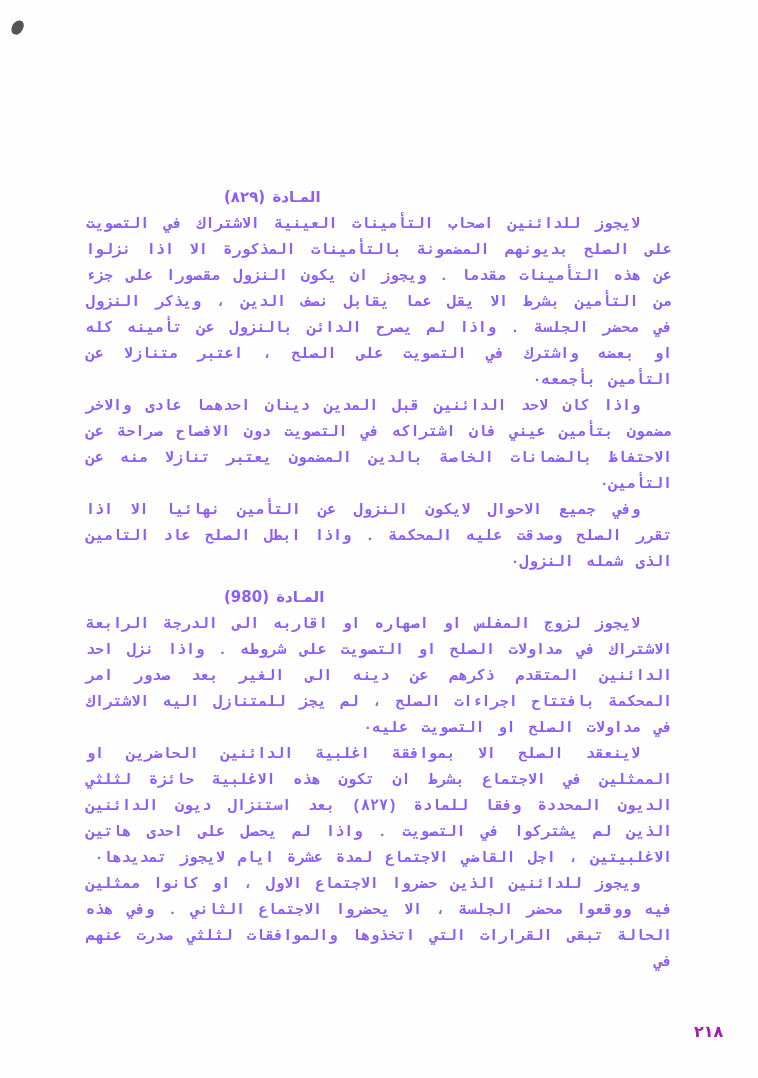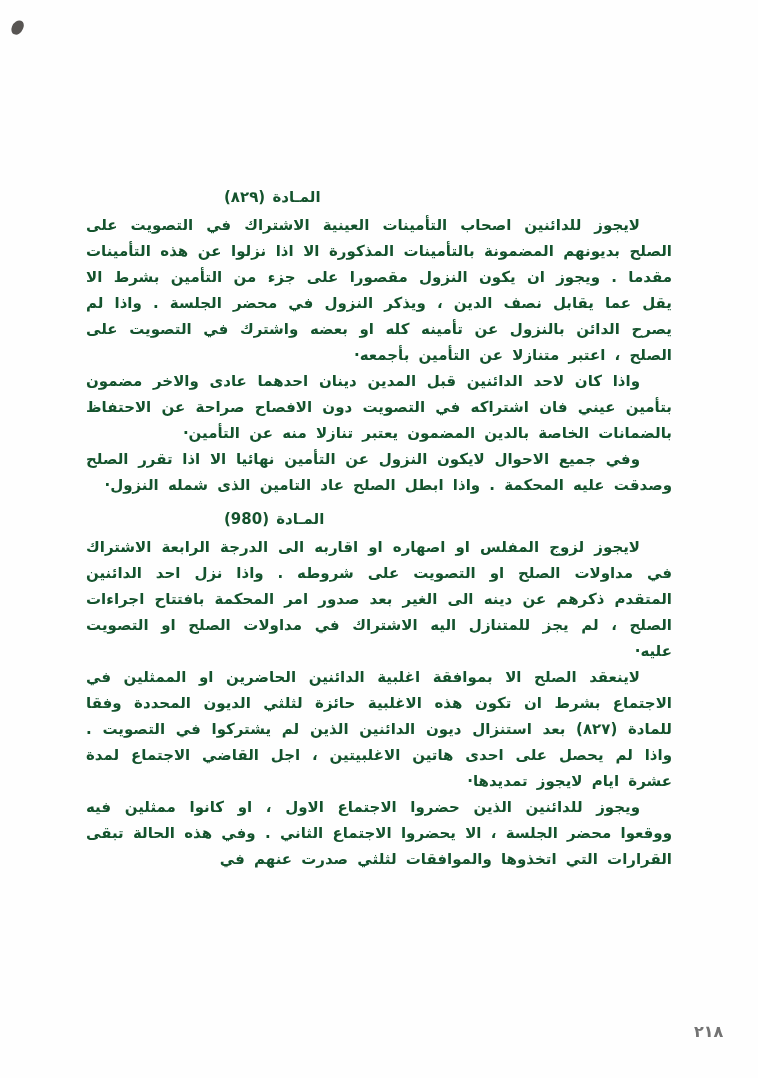--- a/index.html
+++ b/index.html
@@ -32,46 +32,47 @@
     top: 184px;
     right: 86px;
     width: 586px;
     direction: rtl;
     text-align: justify;
     font-size: 15px;
     line-height: 26px;
     font-weight: 700;
     letter-spacing: 0.2px;
     word-spacing: 4px;
-    color: #14532d;
+    color: #8b5cf6;
   }
   .article { margin: 0; }
   .article-heading {
     font-size: 15px;
     font-weight: 700;
     margin: 8px 0 2px 0;
     padding-left: 138px;
     text-align: left;
     letter-spacing: 1px;
     word-spacing: 2px;
   }
   .article:first-child .article-heading { margin-top: 0; }
   .para {
     margin: 0;
     text-indent: 32px;
+    font-family: Liberation Mono, monospace;
   }
   .page-number {
     position: absolute;
     top: 1022px;
     left: 694px;
     direction: rtl;
     font-size: 16px;
     font-weight: 700;
     letter-spacing: 2px;
-    color: #737373;
+    color: #a21caf;
   }
 </style>
 </head>
 <body>
 
 <div class="page">
 
   <span class="scan-artifact"></span>
 
   <div class="content">

